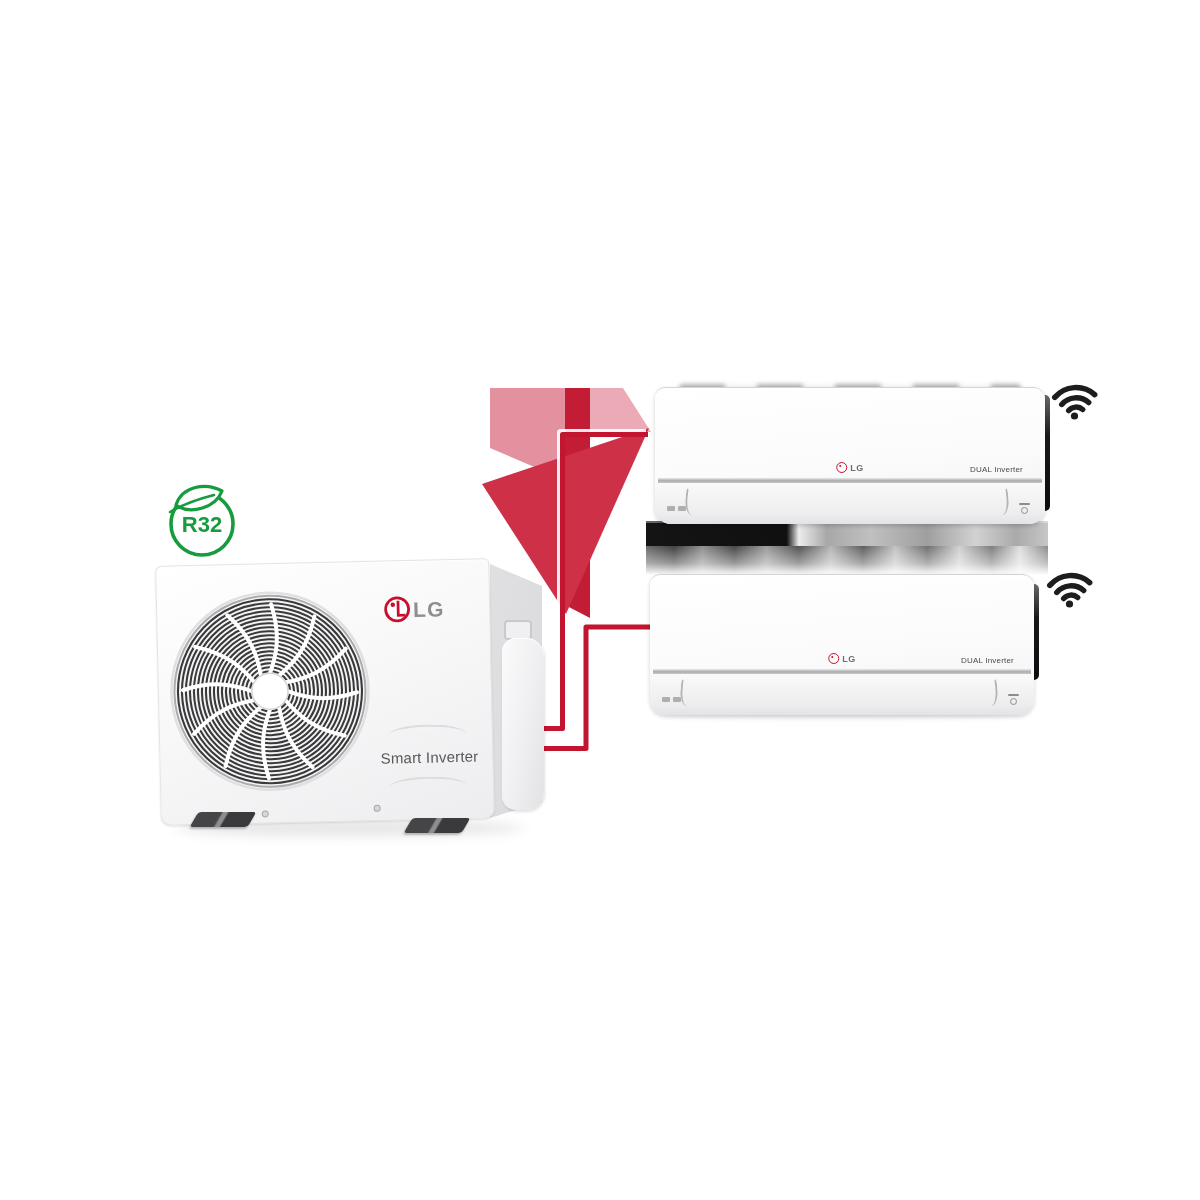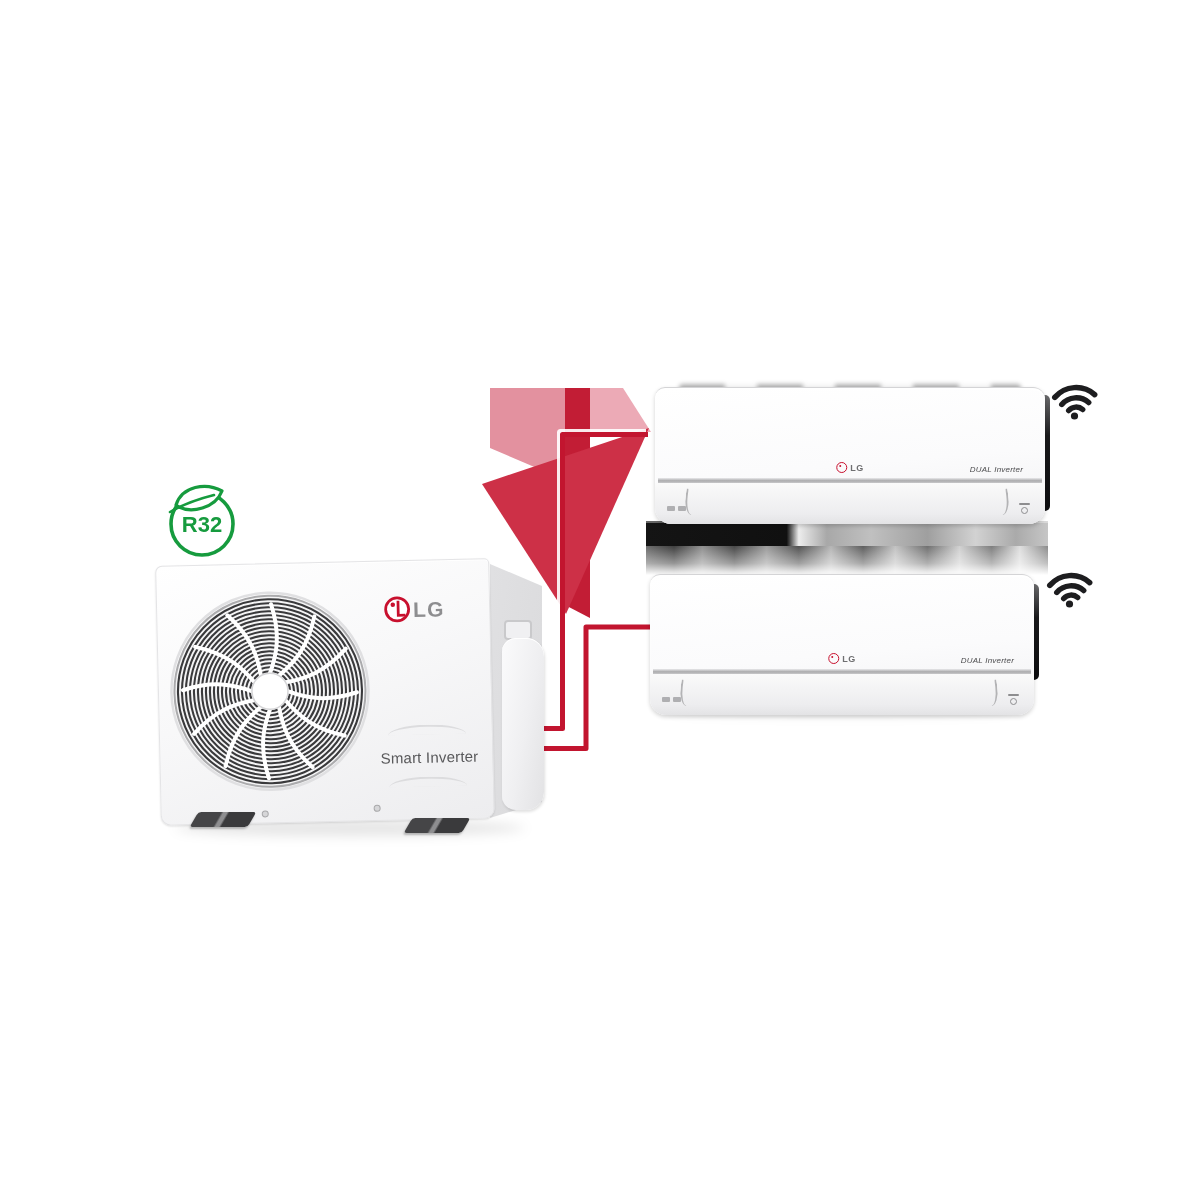--- a/index.html
+++ b/index.html
@@ -80,21 +80,21 @@
   .iu-flap{position:absolute;left:0;right:0;bottom:0;
     background:linear-gradient(180deg,#fafafa 0%,#ededef 75%,#e3e3e5 100%);
     border-radius:0 0 16px 16px;}
   .iu-curve{position:absolute;width:10px;height:26px;top:6px;}
   .iu-curve.left{left:30px;border-left:2px solid #b3b3b5;border-radius:0 0 0 70%;transform:rotate(7deg);}
   .iu-curve.right{right:36px;border-right:2px solid #b3b3b5;border-radius:0 0 70% 0;transform:rotate(-7deg);}
   .iu-brandrow{position:absolute;left:50%;transform:translateX(-50%);display:flex;align-items:center;gap:3px;}
   .mini-lg-circle{width:9px;height:9px;border:1.5px solid #c8102e;border-radius:50%;display:inline-block;position:relative;}
   .mini-lg-circle::after{content:"";position:absolute;left:2px;top:2px;width:2px;height:2px;border-radius:50%;background:#c8102e;}
   .mini-lg-text{font-size:9px;font-weight:bold;color:#6f6f71;letter-spacing:0.5px;}
-  .iu-feature{position:absolute;font-size:8px;color:#4a4a4c;letter-spacing:0.2px;white-space:nowrap;font-style:italic;}
+  .iu-feature{position:absolute;font-size:8px;color:#4a4a4c;letter-spacing:0.2px;white-space:nowrap;}
   .iu-marks-left{position:absolute;left:12px;bottom:13px;display:flex;gap:3px;}
   .iu-marks-left i{display:block;width:8px;height:5px;background:#9a9a9c;opacity:0.75;border-radius:1px;}
   .iu-mark-right{position:absolute;right:15px;bottom:10px;width:12px;text-align:center;}
   .iu-mark-right .bar{display:block;width:11px;height:2.5px;background:#8d8d8f;border-radius:1px;margin:0 auto;}
   .iu-mark-right .dot{display:block;width:5px;height:5px;border:1px solid #8d8d8f;border-radius:50%;margin:2px auto 0;}
 
   
   .wifi{width:48px;height:42px;}
   .wifi-1{left:1051px;top:379px;} .wifi-2{left:1046px;top:567px;}
 

